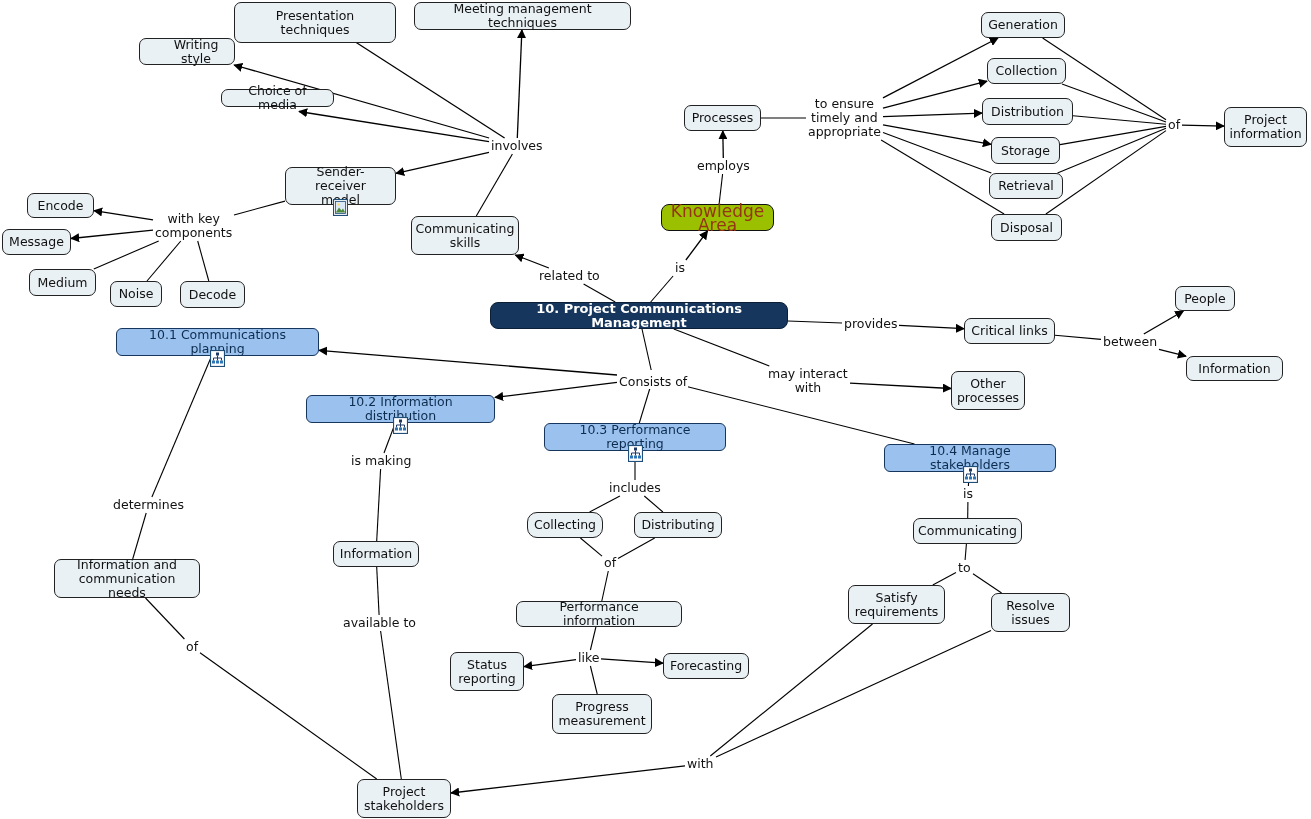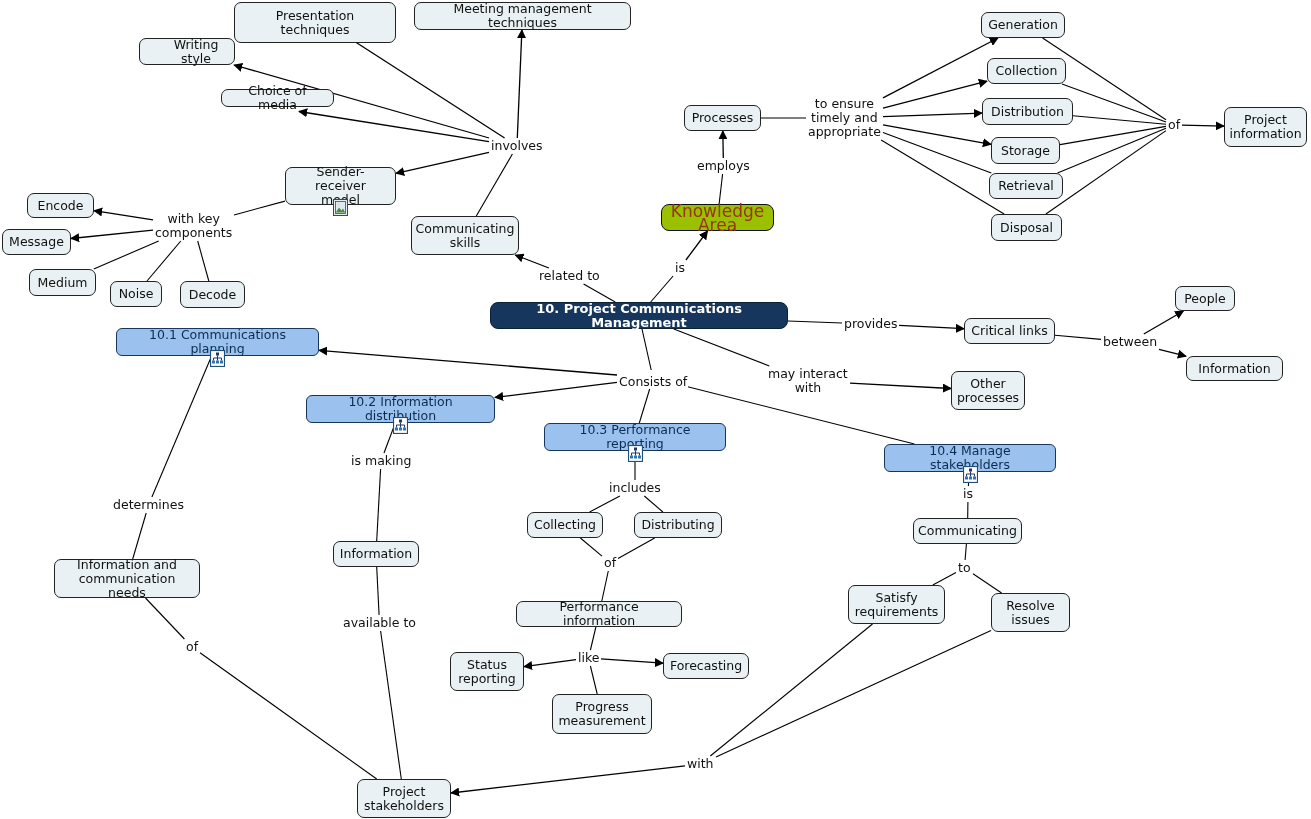--- a/index.html
+++ b/index.html
@@ -245,21 +245,21 @@
           <rect x="6" y="2.5" width="3" height="3" fill="#1f3864"></rect>
           <path d="M7.5 5.5 L7.5 8 M3.5 8 L11.5 8 M3.5 8 L3.5 10.5 M7.5 8 L7.5 10.5 M11.5 8 L11.5 10.5" stroke="#1f3864" stroke-width="1"></path>
           <rect x="2" y="10.5" width="3" height="3" fill="#2e75b6"></rect>
           <rect x="6" y="10.5" width="3" height="3" fill="#2e75b6"></rect>
           <rect x="10" y="10.5" width="3" height="3" fill="#2e75b6"></rect>
         </svg>
       </div>
       <div class="node " style="left: 54px; top: 559px; width: 146px; height: 39px;"><span>Information and
 communication needs</span></div>
       <div class="node " style="left: 333px; top: 541px; width: 86px; height: 26px;"><span>Information</span></div>
-      <div class="node " style="left: 527px; top: 512px; width: 76px; height: 26px;"><span>Collecting</span></div>
+      <div class="node " style="left: 527px; top: 512px; width: 76px; height: 26px; border-radius: 10px;"><span>Collecting</span></div>
       <div class="node " style="left: 634px; top: 512px; width: 88px; height: 26px;"><span>Distributing</span></div>
       <div class="node " style="left: 516px; top: 601px; width: 166px; height: 26px;"><span>Performance information</span></div>
       <div class="node " style="left: 450px; top: 652px; width: 74px; height: 39px;"><span>Status
 reporting</span></div>
       <div class="node " style="left: 663px; top: 653px; width: 86px; height: 26px;"><span>Forecasting</span></div>
       <div class="node " style="left: 552px; top: 694px; width: 100px; height: 40px;"><span>Progress
 measurement</span></div>
       <div class="node " style="left: 913px; top: 518px; width: 109px; height: 26px;"><span>Communicating</span></div>
       <div class="node " style="left: 848px; top: 585px; width: 97px; height: 39px;"><span>Satisfy
 requirements</span></div>

